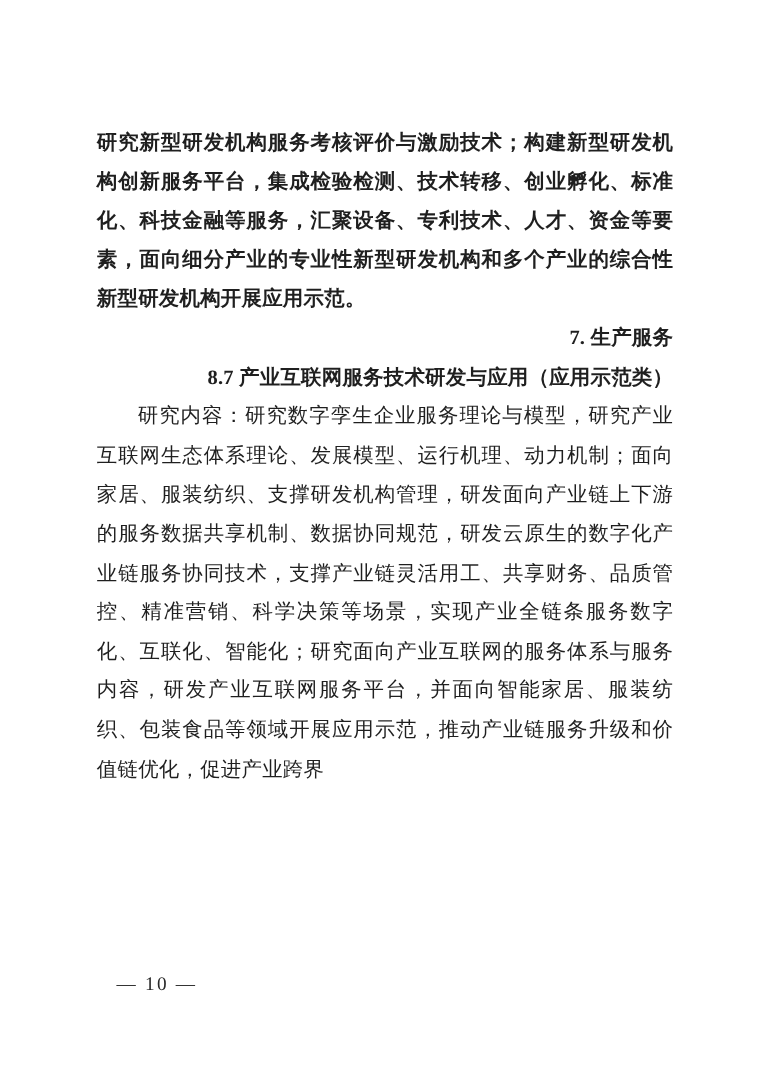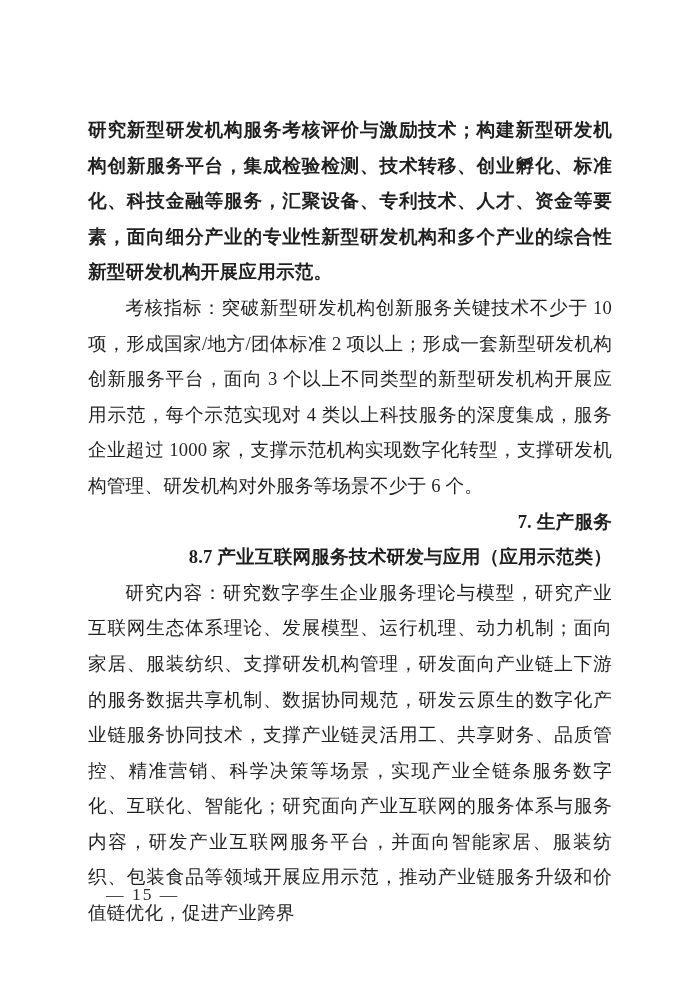--- a/index.html
+++ b/index.html
@@ -55,21 +55,20 @@
     color: #2a2a2a;
     letter-spacing: 2px;
   }
 </style>
 </head>
 <body>
 
 <div class="page">
   <main class="content">
     <p class="para bold">研究新型研发机构服务考核评价与激励技术；构建新型研发机构创新服务平台，集成检验检测、技术转移、创业孵化、标准化、科技金融等服务，汇聚设备、专利技术、人才、资金等要素，面向细分产业的专业性新型研发机构和多个产业的综合性新型研发机构开展应用示范。</p>
-    <p class="para indent">考核指标：突破新型研发机构创新服务关键技术不少于 10 项，形成国家/地方/团体标准 2 项以上；形成一套新型研发机构创新服务平台，面向 3 个以上不同类型的新型研发机构开展应用示范，每个示范实现对 4 类以上科技服务的深度集成，服务企业超过 1000 家，支撑示范机构实现数字化转型，支撑研发机构管理、研发机构对外服务等场景不少于 6 个。</p>
     <h2 class="heading">7. 生产服务</h2>
     <h3 class="heading">8.7 产业互联网服务技术研发与应用（应用示范类）</h3>
     <p class="para indent">研究内容：研究数字孪生企业服务理论与模型，研究产业互联网生态体系理论、发展模型、运行机理、动力机制；面向家居、服装纺织、支撑研发机构管理，研发面向产业链上下游的服务数据共享机制、数据协同规范，研发云原生的数字化产业链服务协同技术，支撑产业链灵活用工、共享财务、品质管控、精准营销、科学决策等场景，实现产业全链条服务数字化、互联化、智能化；研究面向产业互联网的服务体系与服务内容，研发产业互联网服务平台，并面向智能家居、服装纺织、包装食品等领域开展应用示范，推动产业链服务升级和价值链优化，促进产业跨界</p>
   </main>
   <footer class="footer">
-    <span>— 15 —</span>
+    <span>— 10 —</span>
   </footer>
 </div>
 
 </body></html>

